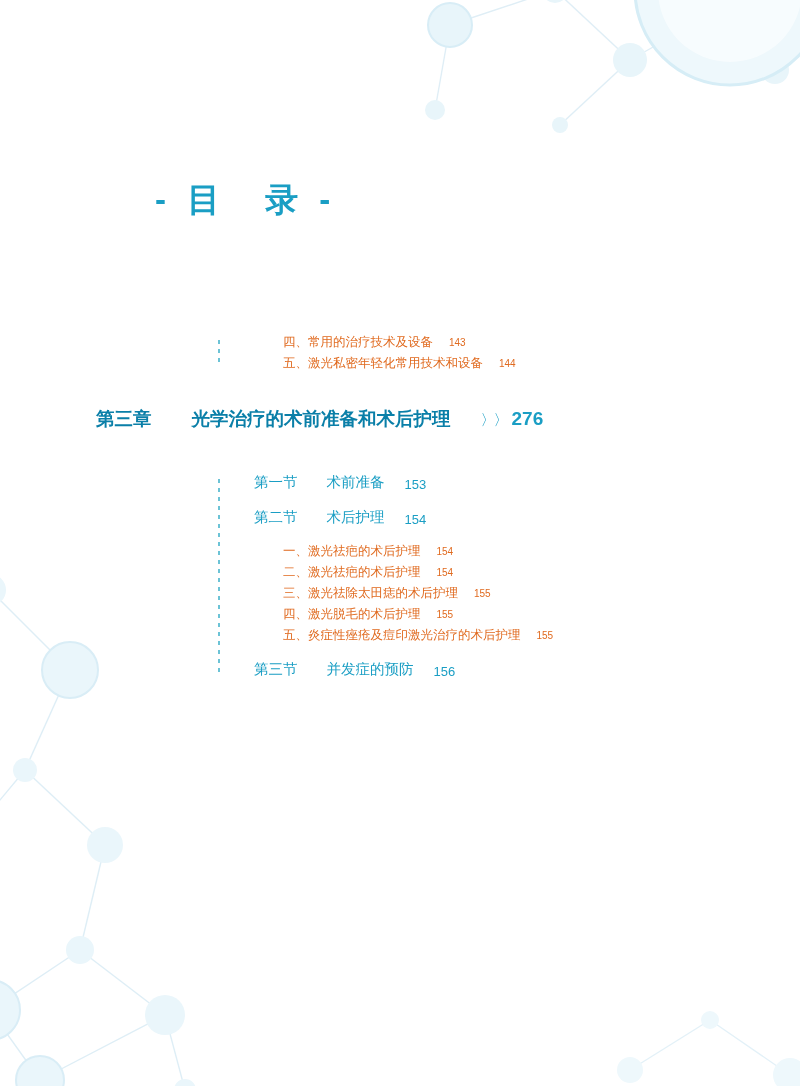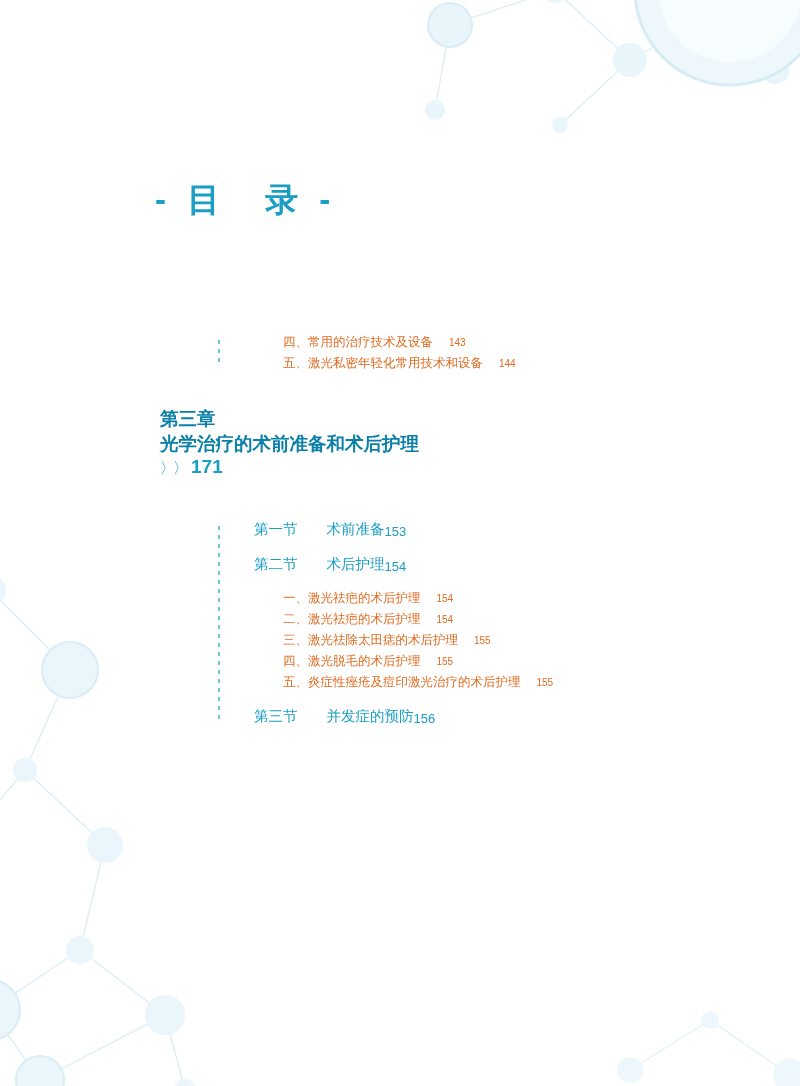--- a/index.html
+++ b/index.html
@@ -59,24 +59,23 @@
     background-size: 2px 9px;
   }
 
   
   .chapter {
     display: flex;
     align-items: baseline;
     color: #0a7fa8;
     font-weight: bold;
     font-size: 18.5px;
-    padding-left: 120px;
+    padding-left: 96px;
     margin-top: 34px;
     margin-bottom: 14px;
-    flex-direction: column;
   }
   .chapter .ch-num {
     white-space: nowrap;
   }
   .chapter .ch-name {
     margin-left: 40px;
     white-space: nowrap;
   }
   .chapter .ch-page {
     margin-left: 30px;
@@ -98,21 +97,21 @@
     display: flex;
     align-items: flex-end;
     color: #1a9ec4;
     font-size: 14.5px;
     padding-left: 254px;
     margin-top: 16px;
     margin-bottom: 16px;
   }
   .section .sec-label { white-space: nowrap; }
   .section .sec-name { margin-left: 29px; white-space: nowrap; }
-  .section .sec-page { font-size: 13px; white-space: nowrap; }
+  .section .sec-page { margin-left: 20px; font-size: 13px; white-space: nowrap; }
 
   
   .item {
     display: flex;
     align-items: baseline;
     color: #e06a1f;
     font-size: 12.5px;
     padding-left: 283px;
     margin-top: 4px;
     margin-bottom: 4px;
@@ -236,21 +235,21 @@
       <div class="item">
         <span class="it-name">五、激光私密年轻化常用技术和设备</span>
         <span class="it-page">144</span>
       </div>
     </div>
 
     <div class="chapter">
       <span class="ch-num">第三章</span>
       <span class="ch-name">光学治疗的术前准备和术后护理</span>
       <span class="ch-page">
-        <span class="arrows">〉〉</span><span>171</span>
+        <span class="arrows">〉〉</span><span>276</span>
       </span>
     </div>
 
     <div class="spacer-12"></div>
 
     <div class="group">
       <div class="rule"></div>
 
       <div class="section">
         <span class="sec-label">第一节</span>

